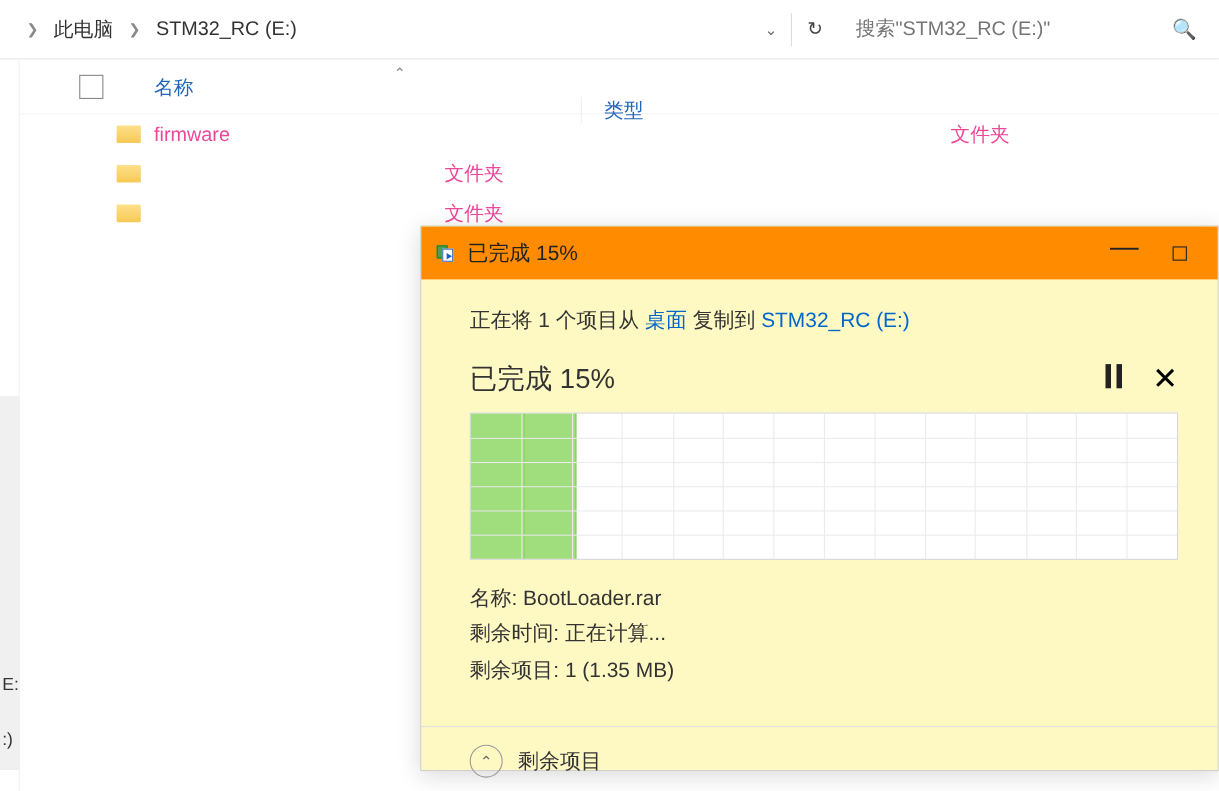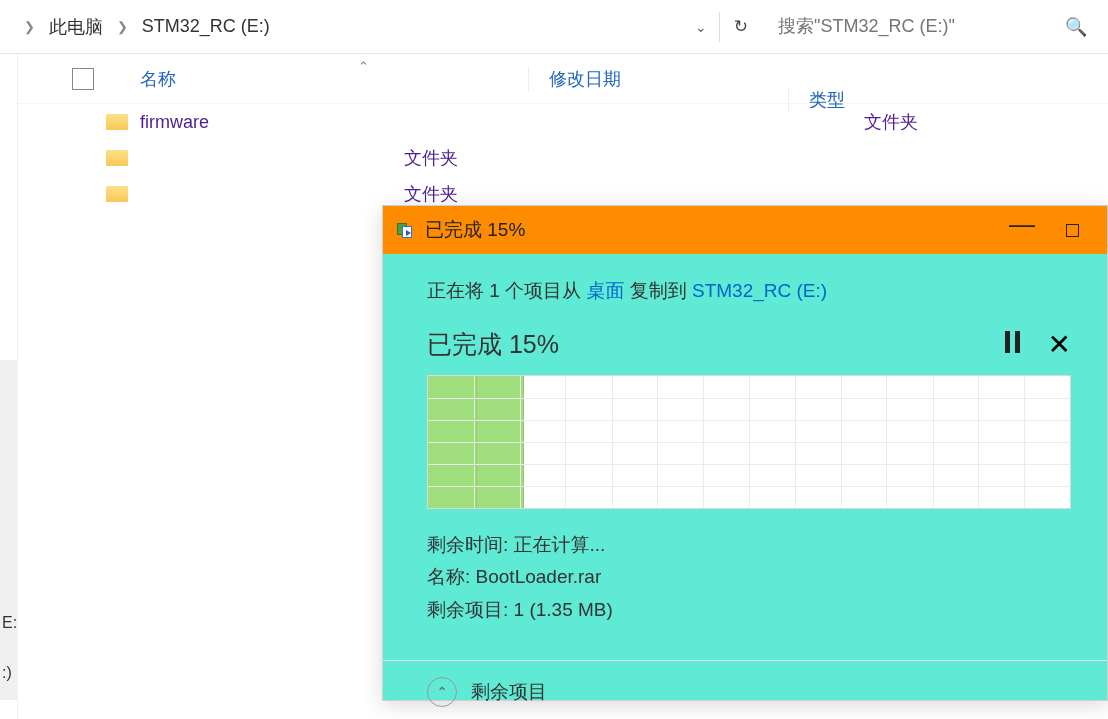--- a/index.html
+++ b/index.html
@@ -23,30 +23,30 @@
     .content { flex: 1; position: relative; }
     .grid-bg { position: absolute; left: 0; top: 360px; width: 18px; height: 340px; background: #f0f0f0; }
 
     .col-headers { display: flex; height: 50px; align-items: center; border-bottom: 1px solid #f5f5f5; font-size: 18px; color: #2266bb; padding-left: 50px; position: relative; }
     .checkbox-header { position: absolute; left: 54px; top: 14px; width: 22px; height: 22px; border: 1.5px solid #888; }
     .col-name { flex: 0 0 460px; padding-left: 72px; position: relative;}
     .sort-caret { position: absolute; left: 290px; top: -8px; color: #888; font-size: 13px; }
     .col-date { flex: 0 0 260px; border-left: 1px solid #eee; padding-left: 20px;}
     .col-type { flex: 1; border-left: 1px solid #eee; padding-left: 20px; margin-top: 42px;}
 
-    .file-row { display: flex; height: 36px; align-items: center; font-size: 18px; color: #4c1d95; padding-left: 50px; }
+    .file-row { display: flex; height: 36px; align-items: center; font-size: 18px; color: #ec4899; padding-left: 50px; }
     .file-row .check-space { width: 38px; }
     .file-row .icon-cell { width: 34px; display: flex; align-items: center; }
     .folder-icon { width: 22px; height: 16px; background: linear-gradient(#fde08a, #f7c955); border-radius: 1px; position: relative; }
     .file-row .name-cell { flex: 0 0 460px; }
     .file-row .date-cell { flex: 0 0 260px; }
     .file-row .type-cell { flex: 1; padding-left: 4px;}
 
     
-    .dialog { position: absolute; left: 382px; top: 205px; width: 726px; height: 496px; background: #5eead4; border: 1px solid #d0d0d0; box-shadow: 0 4px 20px rgba(0,0,0,0.15); }
+    .dialog { position: absolute; left: 382px; top: 205px; width: 726px; height: 496px; background: #fef9c3; border: 1px solid #d0d0d0; box-shadow: 0 4px 20px rgba(0,0,0,0.15); }
     .dlg-titlebar { height: 48px; background: #ff8c00; display: flex; align-items: center; padding: 0 10px 0 14px; }
     .dlg-icon { width: 18px; height: 14px; margin-right: 10px; position: relative; }
     .dlg-icon .sheet1 { position:absolute; width:10px; height:12px; background:#4aa04a; left:0; top:0; border:1px solid #2a7a2a;}
     .dlg-icon .sheet2 { position:absolute; width:10px; height:12px; background:#fff; left:5px; top:3px; border:1px solid #4070c0;}
     .dlg-icon .arrow { position:absolute; left:9px; top:7px; width:0; height:0; border-top:3px solid transparent; border-bottom:3px solid transparent; border-left:5px solid #2060c0;}
     .dlg-title { font-size: 19px; color: #222; flex: 1; }
     .dlg-winbtn { width: 50px; height: 32px; display: flex; align-items: center; justify-content: center; color: #222; }
     .dlg-min { font-size: 26px; position: relative; top:-6px;}
     .dlg-max { width:13px; height:13px; border:1.5px solid #222; }
 
@@ -99,21 +99,20 @@
     <div class="sidebar-label-row">:)</div>
   </div>
 
   <div class="content">
     <div class="col-headers">
       <div class="checkbox-header"></div>
       <div class="col-name">
         <span>名称</span>
         <span class="sort-caret">⌃</span>
       </div>
-      <div class="col-date">修改日期</div>
       <div class="col-type">类型</div>
     </div>
 
     <div class="file-row">
       <div class="check-space"></div>
       <div class="icon-cell">
           <div class="folder-icon"></div>
         </div>
       <div class="name-cell">firmware</div>
       <div class="date-cell"></div>
@@ -191,22 +190,22 @@
         <div class="chart-grid-v" style="left:78.6%"></div>
         <div class="chart-grid-v" style="left:85.7%"></div>
         <div class="chart-grid-v" style="left:92.9%"></div>
       <div class="chart-grid-h" style="top:16.6%"></div>
         <div class="chart-grid-h" style="top:33.3%"></div>
         <div class="chart-grid-h" style="top:50%"></div>
         <div class="chart-grid-h" style="top:66.6%"></div>
         <div class="chart-grid-h" style="top:83.3%"></div>
     </div>
 
+    <div class="detail-line"><span>名称:</span> <span>BootLoader.rar</span></div>
     <div class="detail-line"><span>剩余时间:</span> <span>正在计算...</span></div>
-    <div class="detail-line"><span>名称:</span> <span>BootLoader.rar</span></div>
     <div class="detail-line"><span>剩余项目:</span> <span>1 (1.35 MB)</span></div>
   </div>
 
   <div class="dlg-footer">
     <div class="collapse-btn">
         <span>⌃</span>
       </div>
     <span>剩余项目</span>
   </div>
 </div>

